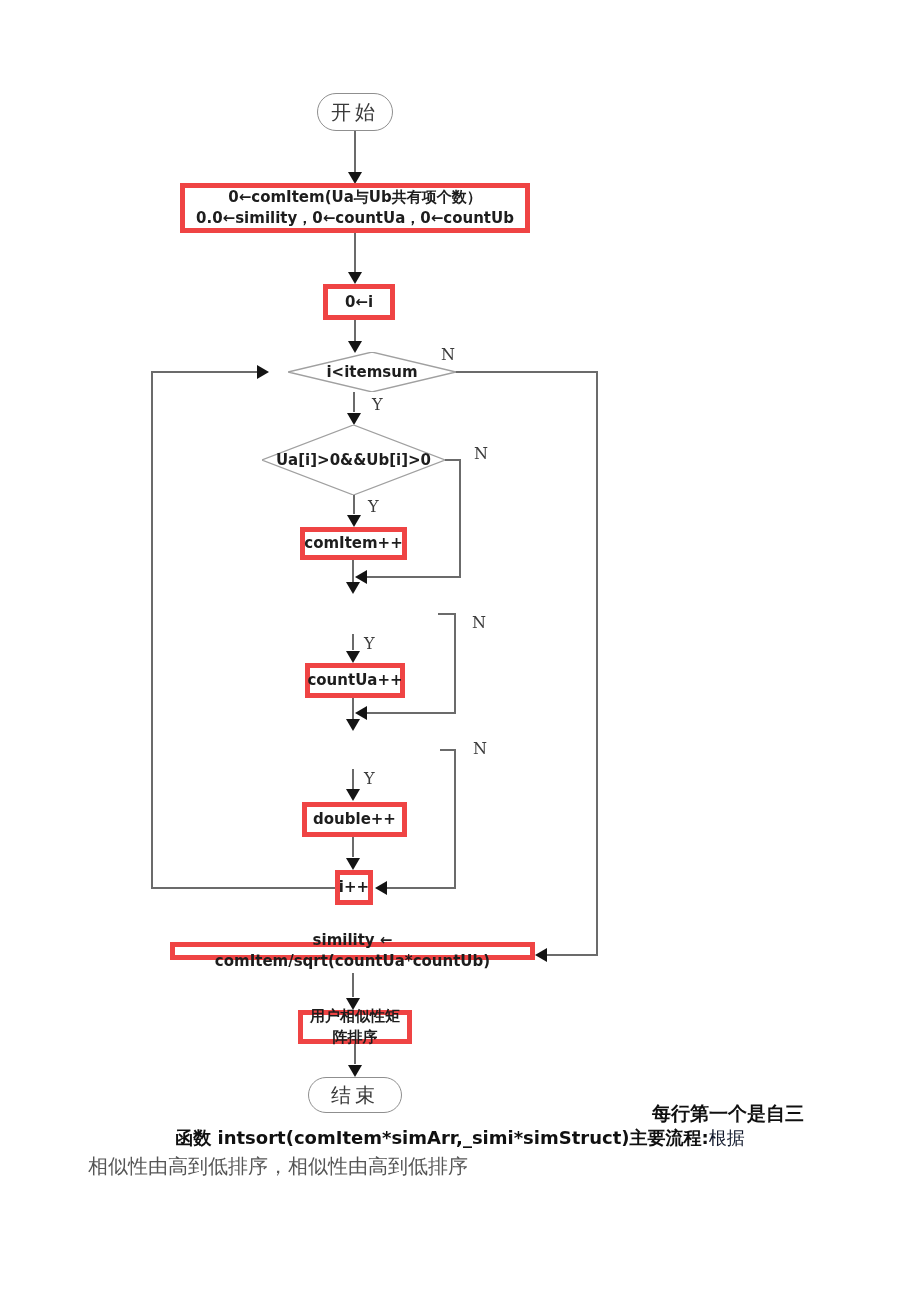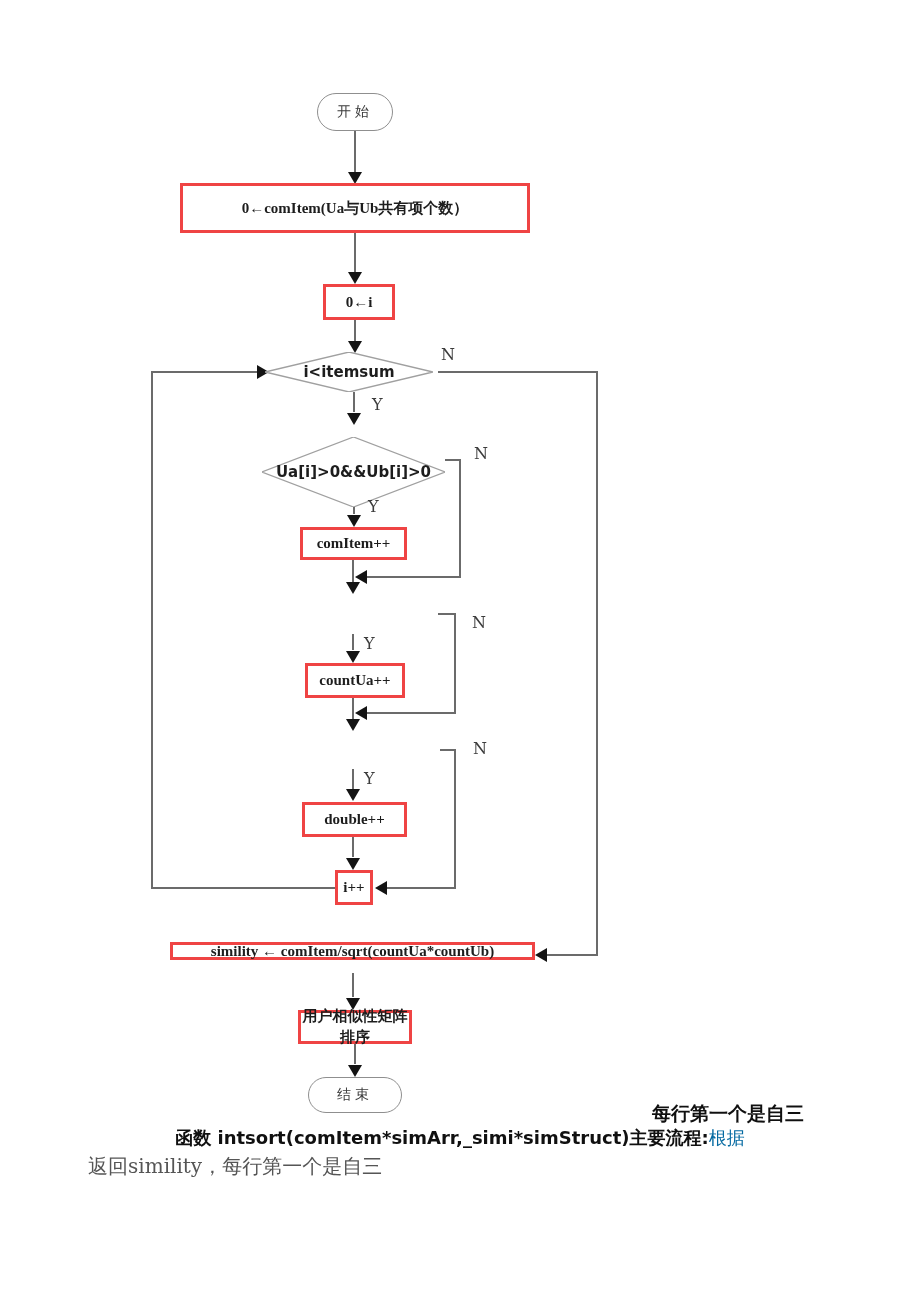--- a/index.html
+++ b/index.html
@@ -5,34 +5,34 @@
   html,body{margin:0;padding:0;background:#fff;}
   #canvas{position:relative;width:920px;height:1301px;background:#ffffff;overflow:hidden;
           font-family:"DejaVu Sans","Liberation Sans",sans-serif;color:#222;}
   
   .vline{position:absolute;width:2px;background:#6b6b6b;}
   .hline{position:absolute;height:2px;background:#6b6b6b;}
   .ah-down{position:absolute;width:0;height:0;border-left:7px solid transparent;border-right:7px solid transparent;border-top:12px solid #141414;}
   .ah-left{position:absolute;width:0;height:0;border-top:7px solid transparent;border-bottom:7px solid transparent;border-right:12px solid #141414;}
   .ah-right{position:absolute;width:0;height:0;border-top:7px solid transparent;border-bottom:7px solid transparent;border-left:12px solid #141414;}
   
-  .box{position:absolute;background:#fff;border:3px solid #ef4444;display:flex;align-items:center;justify-content:center;
-       font-weight:600;font-size:15px;color:#1d1d1d;text-align:center;line-height:1.4;box-sizing:border-box;font-family:Liberation Serif, serif;}
+  .box{position:absolute;background:#fff;border:5px solid #ef4444;display:flex;align-items:center;justify-content:center;
+       font-weight:600;font-size:15px;color:#1d1d1d;text-align:center;line-height:1.4;box-sizing:border-box;}
   .oval{position:absolute;background:#fff;border:1.5px solid #8f8f8f;display:flex;align-items:center;justify-content:center;
-        font-family:"DejaVu Serif","Liberation Serif",serif;font-size:14px;color:#3a3a3a;letter-spacing:4px;box-sizing:border-box;}
+        font-family:"DejaVu Serif","Liberation Serif",serif;font-size:20px;color:#3a3a3a;letter-spacing:4px;box-sizing:border-box;}
   .diamond{position:absolute;}
   .diamond svg{position:absolute;left:0;top:0;display:block;}
   .diamond .dtext{position:absolute;left:0;top:0;width:100%;height:100%;display:flex;align-items:center;justify-content:center;
         font-weight:600;font-size:15px;color:#1d1d1d;}
   .branch-label{position:absolute;font-family:"DejaVu Serif","Liberation Serif",serif;font-size:16px;color:#3c3c3c;}
   
   .cap-right{position:absolute;left:652px;top:1101px;font-size:19px;font-weight:700;color:#101010;}
   .cap-center{position:absolute;left:0;top:1126px;width:920px;text-align:center;font-size:18px;color:#101010;}
   .cap-center .b{font-weight:700;}
-  .cap-center .tail{font-family:Liberation Sans, sans-serif;font-weight:400;color:#0369a1;}
+  .cap-center .tail{font-family:Liberation Sans, sans-serif;font-weight:400;color:#0f172a;}
   .cap-left{position:absolute;left:88px;top:1153px;font-family:"DejaVu Serif","Liberation Serif",serif;font-size:20px;color:#555;}
 </style>
 </head>
 <body>
 
 <div id="canvas">
 
   <div class="vline" style="left:354px;top:131px;height:41px;"></div>
   <div class="ah-down" style="left:348px;top:172px;"></div>
 
@@ -93,34 +93,35 @@
   <div class="vline" style="left:151px;top:371px;height:518px;"></div>
   <div class="hline" style="left:152px;top:371px;width:106px;"></div>
   <div class="ah-right" style="left:257px;top:365px;"></div>
 
   <div class="oval" style="left:317px;top:93px;width:76px;height:38px;border-radius:19px;">
     <span>开始</span>
   </div>
 
   <div class="box" style="left:180px;top:183px;width:350px;height:50px;flex-direction:column;">
     <span>0←comItem(Ua与Ub共有项个数）</span>
+    <span>0.0←simility，0←countUa，0←countUb</span>
   </div>
 
   <div class="box" style="left:323px;top:284px;width:72px;height:36px;">
     <span>0←i</span>
   </div>
 
-  <div class="diamond" style="left:265px;top:352px;width:168px;height:40px;">
+  <div class="diamond" style="left:288px;top:352px;width:168px;height:40px;">
     <svg width="168" height="40">
       <polygon points="0,20 84,0 168,20 84,40" fill="#ffffff" stroke="#a0a0a0" stroke-width="1.3"></polygon>
     </svg>
     <div class="dtext">i&lt;itemsum</div>
   </div>
 
-  <div class="diamond" style="left:262px;top:437px;width:183px;height:70px;text-decoration:underline;">
+  <div class="diamond" style="left:262px;top:425px;width:183px;height:70px;text-decoration:underline;">
     <svg width="183" height="70">
       <polygon points="0,35 91.5,0 183,35 91.5,70" fill="#ffffff" stroke="#a0a0a0" stroke-width="1.3"></polygon>
     </svg>
     <div class="dtext">Ua[i]&gt;0&amp;&amp;Ub[i]&gt;0</div>
   </div>
 
   <div class="box" style="left:300px;top:527px;width:107px;height:33px;">
     <span>comItem++</span>
   </div>
 
@@ -161,15 +162,15 @@
 
   <div class="branch-label" style="left:473px;top:739px;">N</div>
   <div class="branch-label" style="left:364px;top:769px;">Y</div>
 
   <div class="cap-right">每行第一个是自三</div>
 
   <div class="cap-center">
     <span class="b">函数 intsort(comItem*simArr,_simi*simStruct)主要流程:</span><span class="tail">根据</span>
   </div>
 
-  <div class="cap-left">返回simility，每行第一个是自三</div>
+  <div class="cap-left">相似性由高到低排序，相似性由高到低排序</div>
 
 </div>
 
 </body></html>

